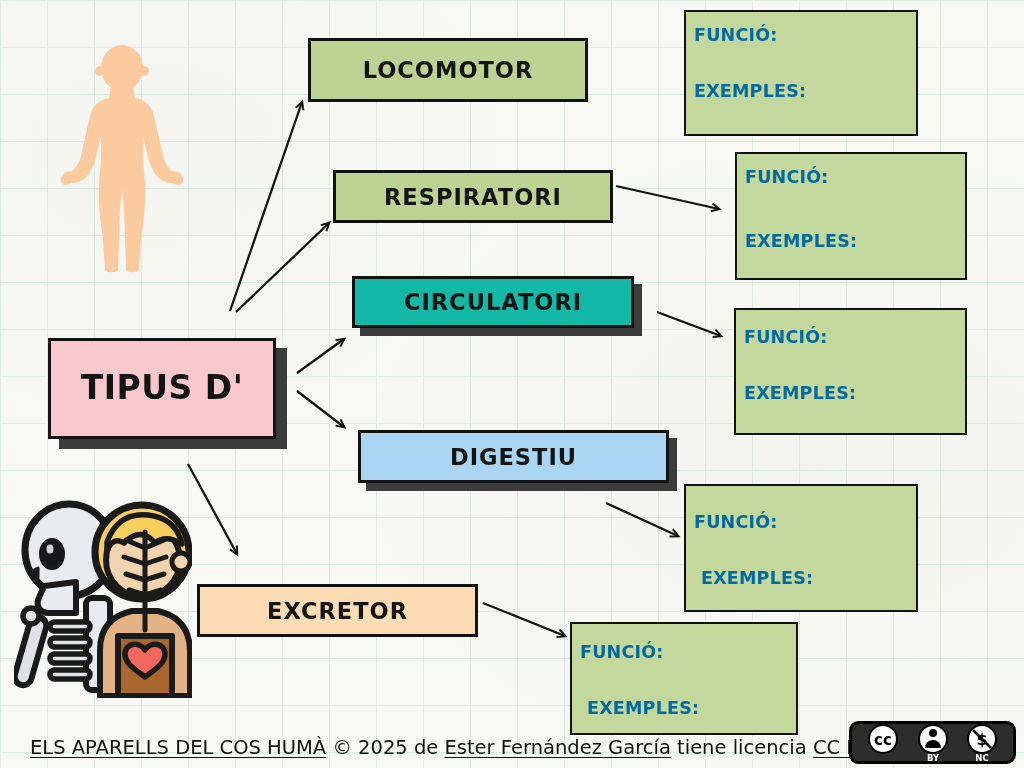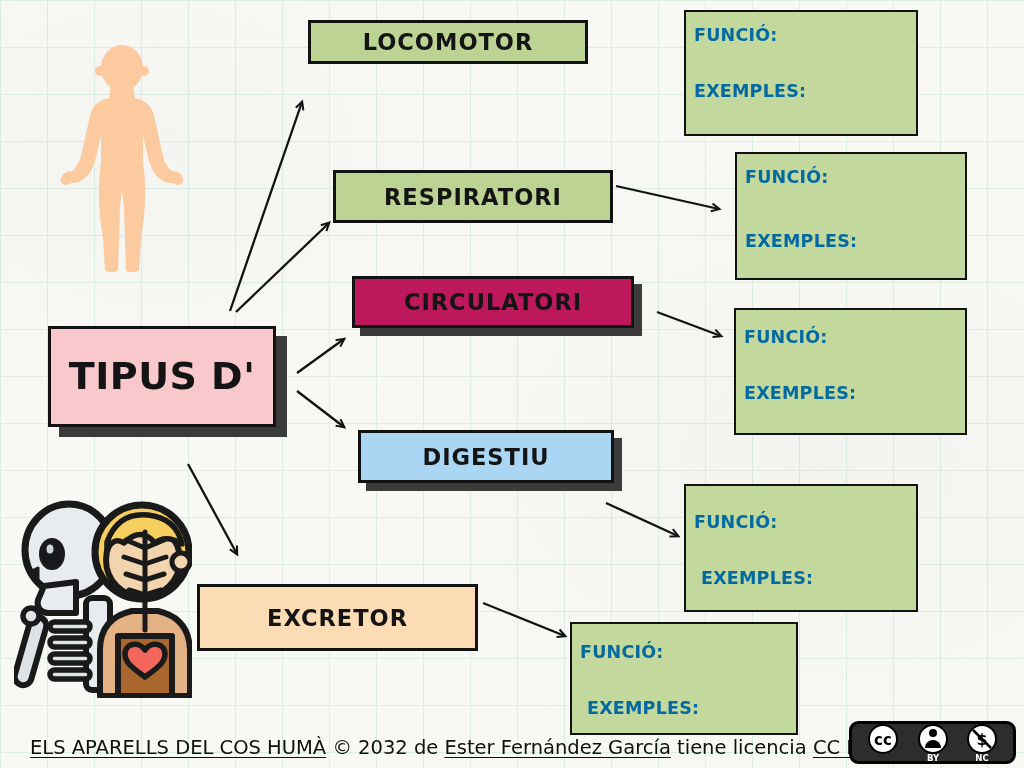--- a/index.html
+++ b/index.html
@@ -14,29 +14,29 @@
       linear-gradient(#dcede4 1px, transparent 1px),
       linear-gradient(90deg, #dcede4 1px, transparent 1px);
     background-size:auto,auto,47px 47px,47px 47px;
   }
   .node {
     position:absolute; display:flex; align-items:center; justify-content:center;
     border:3px solid #121212; color:#141414;
     font-weight:800; font-size:22.5px; letter-spacing:1px;
   }
   .node.shadow { box-shadow:8px 8px 0 #3b3b3b; }
-  #node-locomotor   { left:308px; top:20px;  width:280px; height:44px; }
+  #node-locomotor   { left:308px; top:38px;  width:280px; height:64px; }
   #node-respiratori { left:333px; top:170px; width:280px; height:53px; }
   #node-circulatori { left:352px; top:276px; width:282px; height:52px; }
-  #node-digestiu    { left:358px; top:430px; width:256px; height:53px; }
-  #node-excretor    { left:197px; top:584px; width:281px; height:67px; }
+  #node-digestiu    { left:358px; top:430px; width:311px; height:53px; }
+  #node-excretor    { left:197px; top:584px; width:281px; height:53px; }
   #node-root {
-    left:48px; top:326px; width:228px; height:101px;
+    left:48px; top:338px; width:228px; height:101px;
     flex-direction:column; line-height:1.1; text-align:center;
-    font-size:38px; letter-spacing:0.5px; border-width:3.5px;
+    font-size:33px; letter-spacing:0.5px; border-width:3.5px;
     box-shadow:11px 10px 0 #3b3b3b;
   }
   .detail {
     position:absolute; border:2.5px solid #121212; color:#0369a1;
     display:flex; flex-direction:column; padding:13px 8px; gap:36px;
     font-weight:800; font-size:17.5px; letter-spacing:0.2px;
   }
   #detail-1 { left:684px; top:10px;  width:234px; height:126px; }
   #detail-2 { left:735px; top:152px; width:232px; height:128px; gap:44px; }
   #detail-3 { left:734px; top:308px; width:233px; height:127px; padding-top:17px; }
@@ -125,21 +125,21 @@
     </g>
 
     <path d="M131,152 C125,143 111,145 111,156 C111,166 122,172 131,179 C140,172 151,166 151,156 C151,145 137,143 131,152 Z" fill="#f3685c" stroke-width="5.5"></path>
   </g>
 </svg>
 
 <div class="node" id="node-locomotor" style="background-color: rgb(188, 211, 148);">LOCOMOTOR</div>
 
 <div class="node" id="node-respiratori" style="background-color: rgb(188, 211, 148);">RESPIRATORI</div>
 
-<div class="node shadow" id="node-circulatori" style="background-color: #be185d;">CIRCULATORI</div>
+<div class="node shadow" id="node-circulatori" style="background-color: #14b8a6;">CIRCULATORI</div>
 
 <div class="node shadow" id="node-digestiu" style="background-color: rgb(170, 213, 243);">DIGESTIU</div>
 
 <div class="node" id="node-excretor" style="background-color: rgb(252, 220, 180);">EXCRETOR</div>
 
 <div class="node" id="node-root" style="background-color: rgb(249, 200, 205);">
   <span>TIPUS D'</span>
 </div>
 
 <div class="detail" id="detail-1" style="background-color: rgb(195, 216, 156);">
@@ -158,21 +158,21 @@
   <span class="funcio">FUNCIÓ:</span>
   <span class="exemples">EXEMPLES:</span>
 </div>
 <div class="detail" id="detail-5" style="background-color: rgb(195, 216, 156);">
   <span class="funcio">FUNCIÓ:</span>
   <span class="exemples">EXEMPLES:</span>
 </div>
 
 <div id="footer">
   <a class="lnk" href="#">ELS APARELLS DEL COS HUMÀ</a>
-  <span>© 2032 de</span>
+  <span>© 2025 de</span>
   <a class="lnk" href="#">Ester Fernández García</a>
   <span>tiene licencia</span>
   <a class="lnk" href="#">CC BY-NC 4.0</a>
 </div>
 
 <svg id="license-badge" width="167" height="43" viewBox="0 0 167 43">
   <rect x="1.5" y="1.5" width="164" height="40" rx="8" fill="#2d2d2d" stroke="#000" stroke-width="3"></rect>
   <g>
     <circle cx="34" cy="18" r="14" fill="#fff" stroke="#000" stroke-width="2"></circle>
     <text x="34" y="23.5" text-anchor="middle" font-family="DejaVu Sans, sans-serif" font-size="15" font-weight="bold" fill="#000">cc</text>

